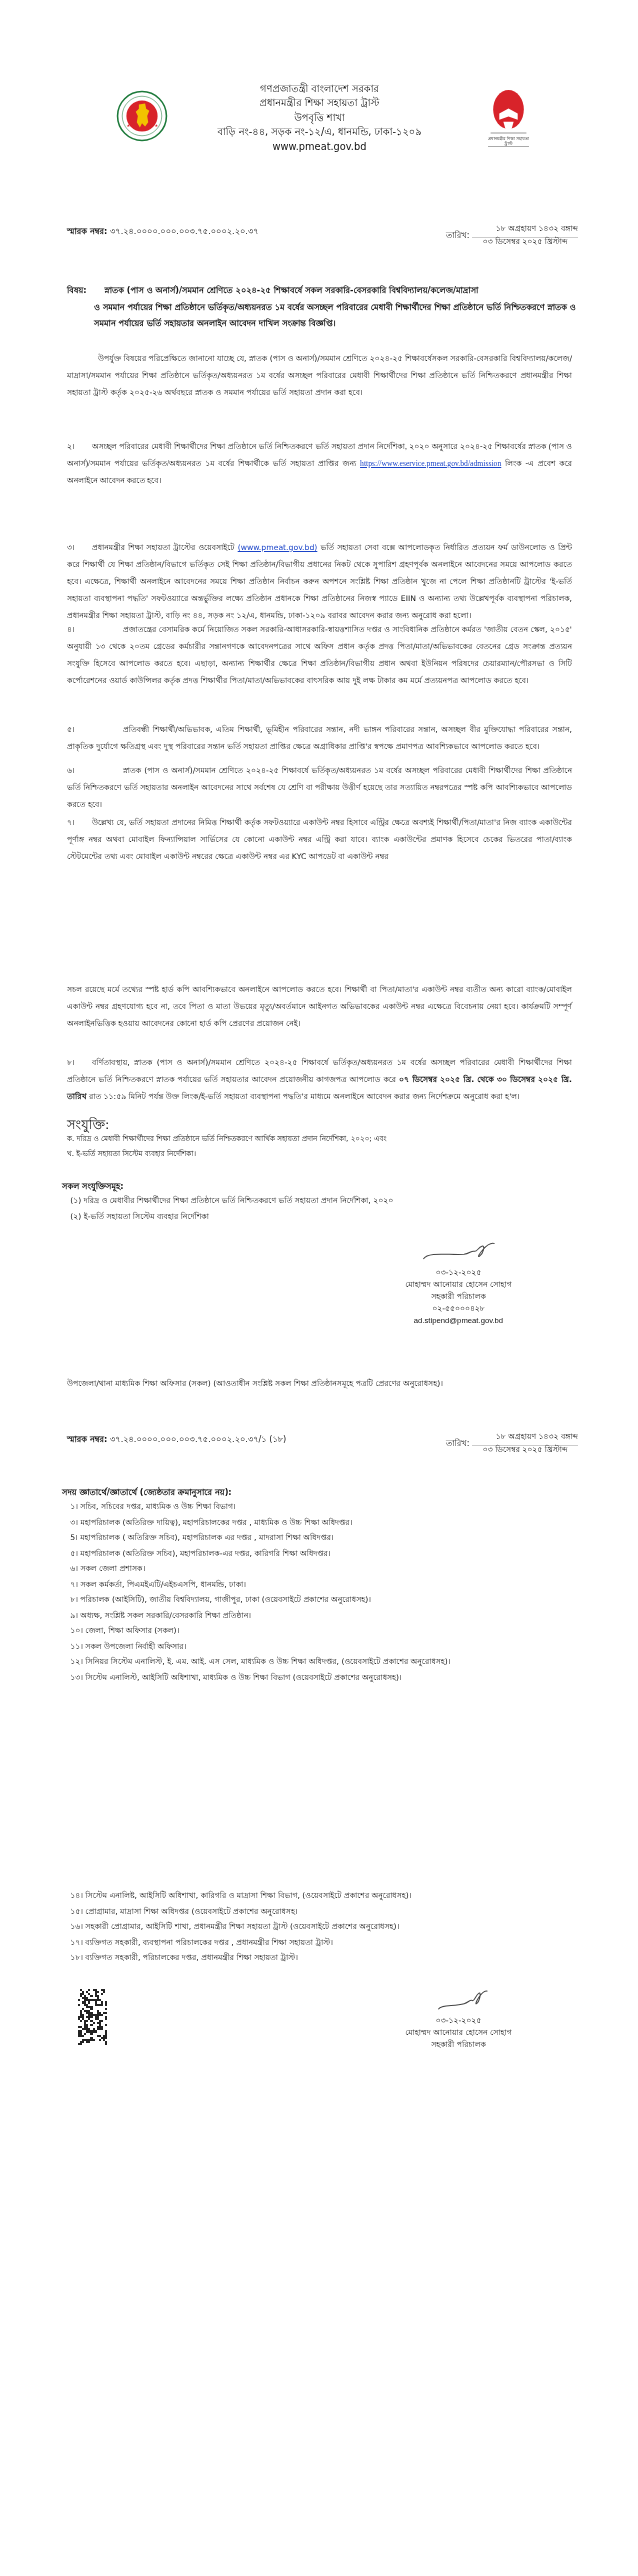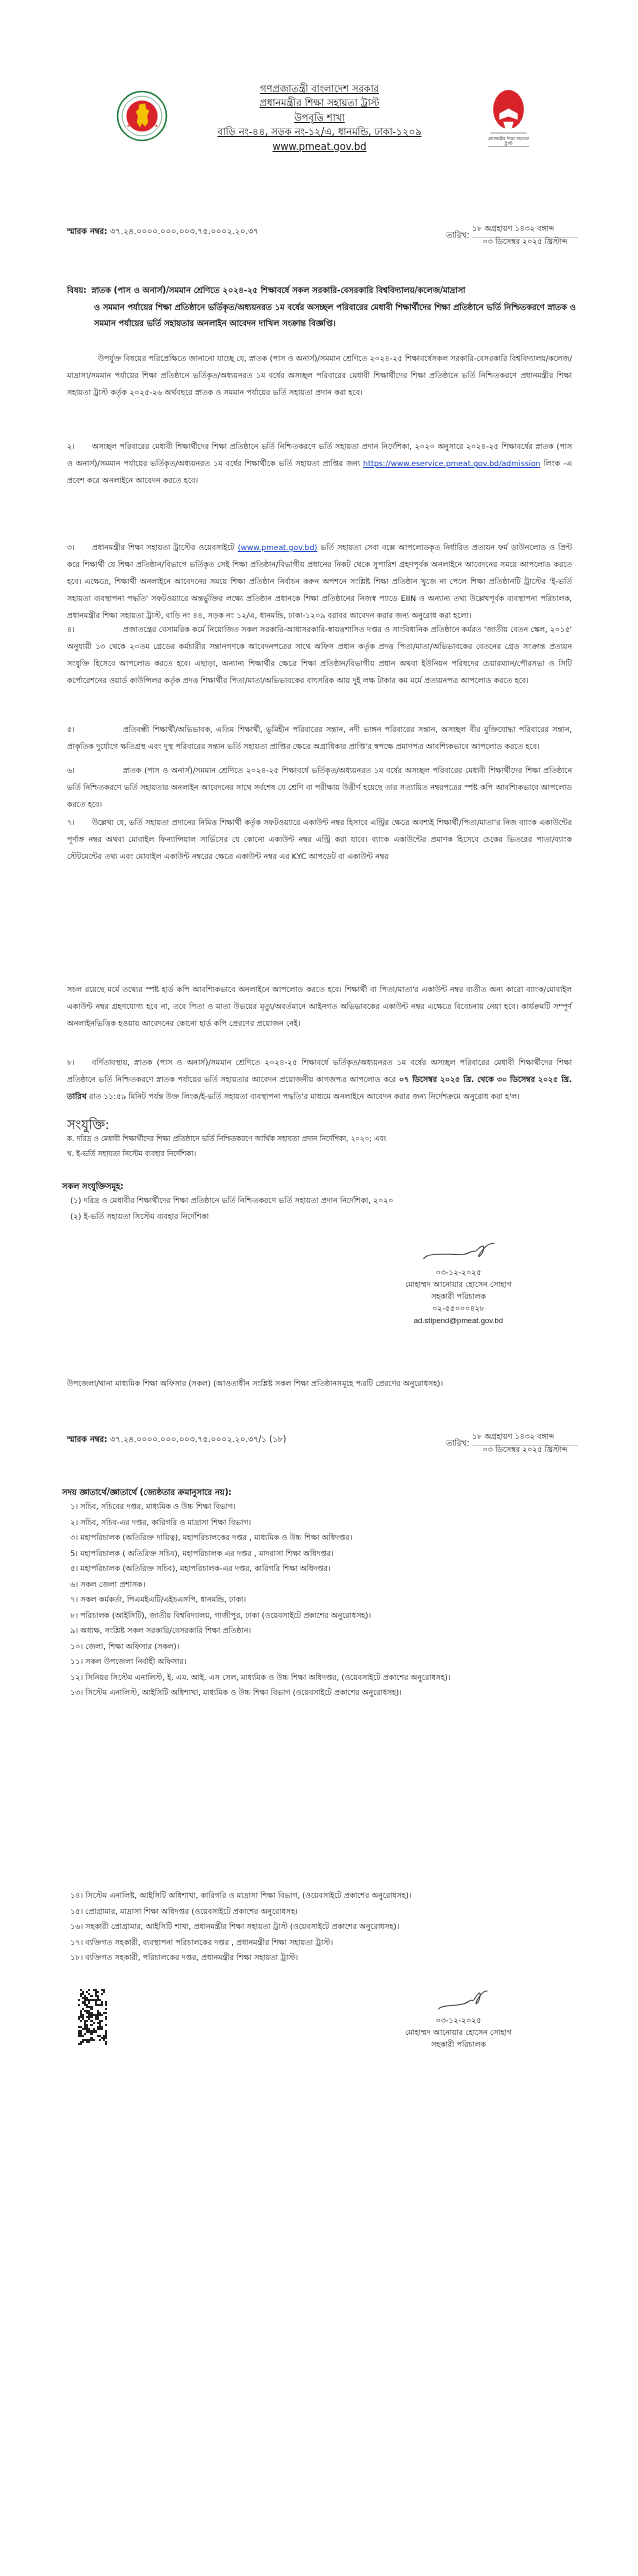--- a/index.html
+++ b/index.html
@@ -2,30 +2,30 @@
 <html style="font-size:8.2px"><head>
 <meta charset="utf-8">
 <style>
   html, body { margin: 0; padding: 0; background: #ffffff; }
   body { width: 639px; height: 2713px; position: relative; overflow: hidden;
          font-family: "DejaVu Sans", "Liberation Sans", sans-serif; color: #111; }
   .abs { position: absolute; }
   .logo-left { left: 116px; top: 90px; width: 52px; height: 52px; }
   .logo-right { left: 488px; top: 88px; width: 41px; height: 70px; }
   .header { left: 165px; width: 309px; top: 82px; text-align: center; font-size: 9.8px; line-height: 14.4px; }
-  .header .line { display: block; text-decoration: underline; }
+  .header .line { display: block; }
   .memo-row { left: 67px; width: 510px; font-size: 8.2px; }
   .memo-no { position: absolute; left: 0; top: 3px; }
   .memo-no b { font-weight: bold; }
   .date-block { position: absolute; left: 379px; top: 0; width: 131px; }
   .date-label { position: absolute; left: 0; top: 7.2px; font-size: 8.2px; }
-  .date-bn { position: absolute; left: 26px; top: 0; width: 106px; text-align: left; font-size: 7.7px; border-bottom: 0.5px solid #ccc; padding-bottom: 1.5px; }
+  .date-bn { position: absolute; left: 26px; top: 0; width: 106px; text-align: right; font-size: 7.7px; border-bottom: 0.5px solid #ccc; padding-bottom: 1.5px; }
   .date-en { position: absolute; left: 26px; top: 13.4px; width: 106px; text-align: center; font-size: 7.7px; }
   .subject { left: 67px; width: 510px; top: 282px; font-size: 8.2px; font-weight: bold; line-height: 16.5px; }
-  .subject .lbl { margin-right: 5px; text-align: center; }
+  .subject .lbl { margin-right: 18px; text-align: center; }
   .subject .cont { display: block; padding-left: 27px; }
   .para { left: 67px; width: 505px; font-size: 7.7px; line-height: 17px; text-align: justify; }
   .para .num { display: inline-block; width: 25px; }
   .para .indent { display: inline-block; width: 31px; }
   .link { color: #1a44c8; text-decoration: underline; }
   .bold { font-weight: bold; }
   .att-title { font-size: 13px; }
   .small { font-size: 7.2px; line-height: 14.4px; }
   .sig { text-align: center; font-size: 7.7px; line-height: 12px; }
   .sig svg { display: block; margin: 0 auto 3.1px auto; }
@@ -77,21 +77,21 @@
 
 <div class="abs subject">
   <span class="lbl">বিষয়:</span><span>স্নাতক (পাস ও অনার্স)/সমমান শ্রেণিতে ২০২৪-২৫ শিক্ষাবর্ষে সকল সরকারি-বেসরকারি বিশ্ববিদ্যালয়/কলেজ/মাদ্রাসা</span>
   <span class="cont">ও সমমান পর্যায়ের শিক্ষা প্রতিষ্ঠানে ভর্তিকৃত/অধ্যয়নরত ১ম বর্ষের অসচ্ছল পরিবারের মেধাবী শিক্ষার্থীদের শিক্ষা প্রতিষ্ঠানে ভর্তি নিশ্চিতকরণে স্নাতক ও সমমান পর্যায়ের ভর্তি সহায়তার অনলাইন আবেদন দাখিল সংক্রান্ত বিজ্ঞপ্তি।</span>
 </div>
 
 <div class="abs para" style="top:350px;">
   <span class="indent"></span><span>উপর্যুক্ত বিষয়ের পরিপ্রেক্ষিতে জানানো যাচ্ছে যে, স্নাতক (পাস ও অনার্স)/সমমান শ্রেণিতে ২০২৪-২৫ শিক্ষাবর্ষেসকল সরকারি-বেসরকারি বিশ্ববিদ্যালয়/কলেজ/মাদ্রাসা/সমমান পর্যায়ের শিক্ষা প্রতিষ্ঠানে ভর্তিকৃত/অধ্যয়নরত ১ম বর্ষের অসচ্ছল পরিবারের মেধাবী শিক্ষার্থীদের শিক্ষা প্রতিষ্ঠানে ভর্তি নিশ্চিতকরণে প্রধানমন্ত্রীর শিক্ষা সহায়তা ট্রাস্ট কর্তৃক ২০২৫-২৬ অর্থবছরে স্নাতক ও সমমান পর্যায়ের ভর্তি সহায়তা প্রদান করা হবে।</span>
 </div>
 
-<div class="abs para" style="top:438px;">
+<div class="abs para" style="top:438px;font-family:Liberation Serif, serif;">
   <span class="num">২।</span><span>অসচ্ছল পরিবারের মেধাবী শিক্ষার্থীদের শিক্ষা প্রতিষ্ঠানে ভর্তি নিশ্চিতকরণে ভর্তি সহায়তা প্রদান নির্দেশিকা, ২০২০ অনুসারে ২০২৪-২৫ শিক্ষাবর্ষের স্নাতক (পাস ও অনার্স)/সমমান পর্যায়ের ভর্তিকৃত/অধ্যয়নরত ১ম বর্ষের শিক্ষার্থীকে ভর্তি সহায়তা প্রাপ্তির জন্য</span>
   <a class="link">https://www.eservice.pmeat.gov.bd/admission</a>
   <span>লিংক -এ প্রবেশ করে অনলাইনে আবেদন করতে হবে।</span>
 </div>
 
 <div class="abs para" style="top:515px;margin-top:24px;">
   <span class="num">৩।</span><span>প্রধানমন্ত্রীর শিক্ষা সহায়তা ট্রাস্টের ওয়েবসাইটে</span>
   <a class="link">(www.pmeat.gov.bd)</a>
   <span>ভর্তি সহায়তা সেবা বক্সে আপলোডকৃত নির্ধারিত প্রত্যয়ন ফর্ম ডাউনলোড ও প্রিন্ট করে শিক্ষার্থী যে শিক্ষা প্রতিষ্ঠান/বিভাগে ভর্তিকৃত সেই শিক্ষা প্রতিষ্ঠান/বিভাগীয় প্রধানের নিকট থেকে সুপারিশ গ্রহণপূর্বক অনলাইনে আবেদনের সময়ে আপলোড করতে হবে। এক্ষেত্রে, শিক্ষার্থী অনলাইনে আবেদনের সময়ে শিক্ষা প্রতিষ্ঠান নির্বাচন করুন অপশনে সংশ্লিষ্ট শিক্ষা প্রতিষ্ঠান খুজে না পেলে শিক্ষা প্রতিষ্ঠানটি ট্রাস্টের 'ই-ভর্তি সহায়তা ব্যবস্থাপনা পদ্ধতি' সফটওয়্যারে অন্তর্ভুক্তির লক্ষ্যে প্রতিষ্ঠান প্রধানকে শিক্ষা প্রতিষ্ঠানের নিজস্ব প্যাডে EIIN ও অন্যান্য তথ্য উল্লেখপূর্বক ব্যবস্থাপনা পরিচালক, প্রধানমন্ত্রীর শিক্ষা সহায়তা ট্রাস্ট, বাড়ি নং ৪৪, সড়ক নং ১২/এ, ধানমন্ডি, ঢাকা-১২০৯ বরাবর আবেদন করার জন্য অনুরোধ করা হলো।</span>
 </div>
@@ -155,21 +155,20 @@
   <div class="date-block">
     <span class="date-label">তারিখ:</span>
     <span class="date-bn">১৮ অগ্রহায়ণ ১৪৩২ বঙ্গাব্দ</span>
     <span class="date-en">০৩ ডিসেম্বর ২০২৫ খ্রিস্টাব্দ</span>
   </div>
 </div>
 
 <div class="abs" style="left:62px;top:1486px;width:515px;">
   <div class="section-title">সদয় জ্ঞাতার্থে/জ্ঞাতার্থে (জ্যেষ্ঠতার ক্রমানুসারে নয়):</div>
   <div class="list-item">১। সচিব, সচিবের দপ্তর, মাধ্যমিক ও উচ্চ শিক্ষা বিভাগ।</div>
-  <div class="list-item">২। সচিব, সচিব-এর দপ্তর, কারিগরি ও মাদ্রাসা শিক্ষা বিভাগ।</div>
   <div class="list-item">৩। মহাপরিচালক (অতিরিক্ত দায়িত্ব), মহাপরিচালকের দপ্তর , মাধ্যমিক ও উচ্চ শিক্ষা অধিদপ্তর।</div>
   <div class="list-item">5। মহাপরিচালক ( অতিরিক্ত সচিব), মহাপরিচালক এর দপ্তর , মাদরাসা শিক্ষা অধিদপ্তর।</div>
   <div class="list-item">৫। মহাপরিচালক (অতিরিক্ত সচিব), মহাপরিচালক-এর দপ্তর, কারিগরি শিক্ষা অধিদপ্তর।</div>
   <div class="list-item">৬। সকল জেলা প্রশাসক।</div>
   <div class="list-item">৭। সকল কর্মকর্তা, পিএমইএটি/এইচএসপি, ধানমন্ডি, ঢাকা।</div>
   <div class="list-item">৮। পরিচালক (আইসিটি), জাতীয় বিশ্ববিদ্যালয়, গাজীপুর, ঢাকা (ওয়েবসাইটে প্রকাশের অনুরোধসহ)।</div>
   <div class="list-item">৯। অধ্যক্ষ, সংশ্লিষ্ট সকল সরকারি/বেসরকারি শিক্ষা প্রতিষ্ঠান।</div>
   <div class="list-item">১০। জেলা, শিক্ষা অফিসার (সকল)।</div>
   <div class="list-item">১১। সকল উপজেলা নির্বাহী অফিসার।</div>
   <div class="list-item">১২। সিনিয়র সিস্টেম এনালিস্ট, ই. এম. আই. এস সেল, মাধ্যমিক ও উচ্চ শিক্ষা অধিদপ্তর, (ওয়েবসাইটে প্রকাশের অনুরোধসহ)।</div>

